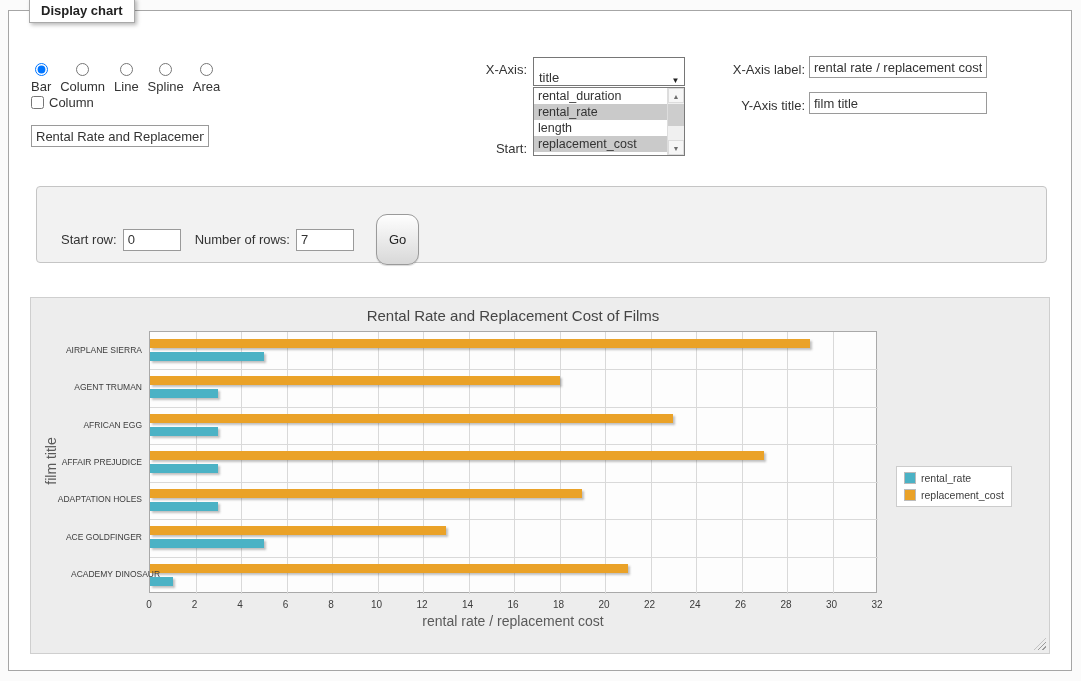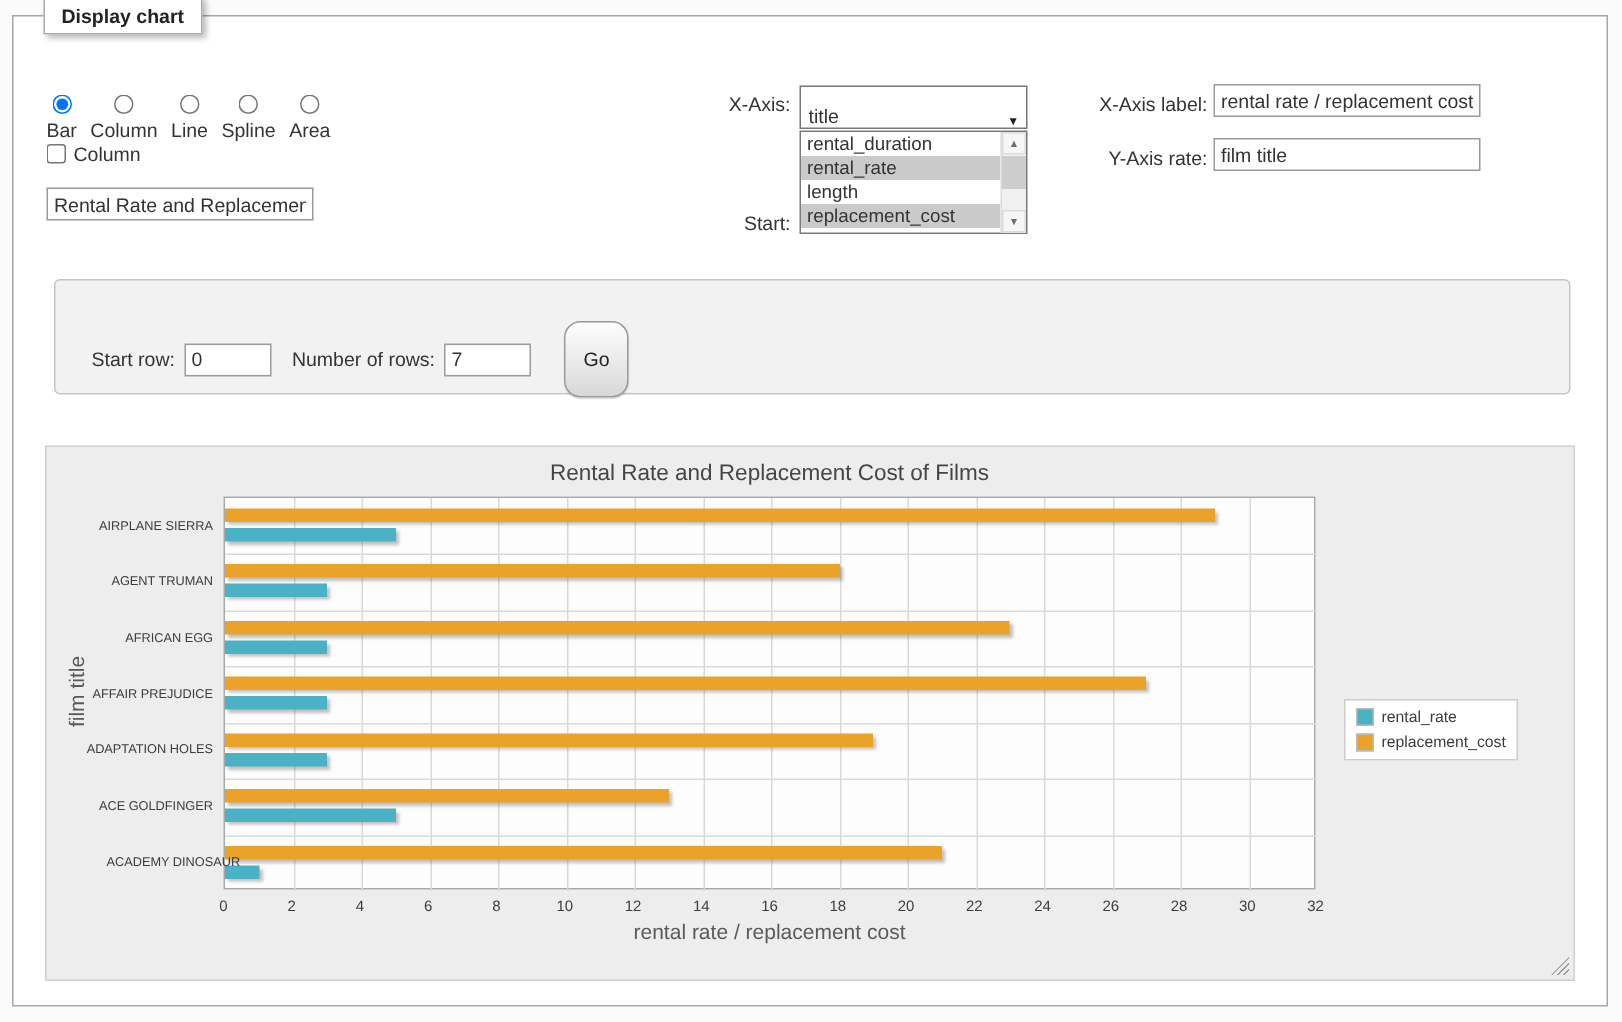--- a/index.html
+++ b/index.html
@@ -167,21 +167,21 @@
     <div class="scrollbar">
       <div class="sb-btn up">▲</div>
       <div class="sb-thumb"></div>
       <div class="sb-btn down">▼</div>
     </div>
   </div>
 
   <div class="lbl lbl-xlabel">X-Axis label:</div>
   <input type="text" class="xlabel-input" value="rental rate / replacement cost" style="">
 
-  <div class="lbl lbl-ylabel">Y-Axis rate:</div>
+  <div class="lbl lbl-ylabel">Y-Axis title:</div>
   <input type="text" class="ylabel-input" value="film title" style="">
 
   <div class="rows-panel">
     <div class="rows-inner">
       <span class="lbl">Start row:</span>
       <input type="text" class="small-input" value="0" style="">
       <span class="lbl lbl-numrows">Number of rows:</span>
       <input type="text" class="small-input" value="7" style="">
       <button class="go-btn">Go</button>
     </div>

